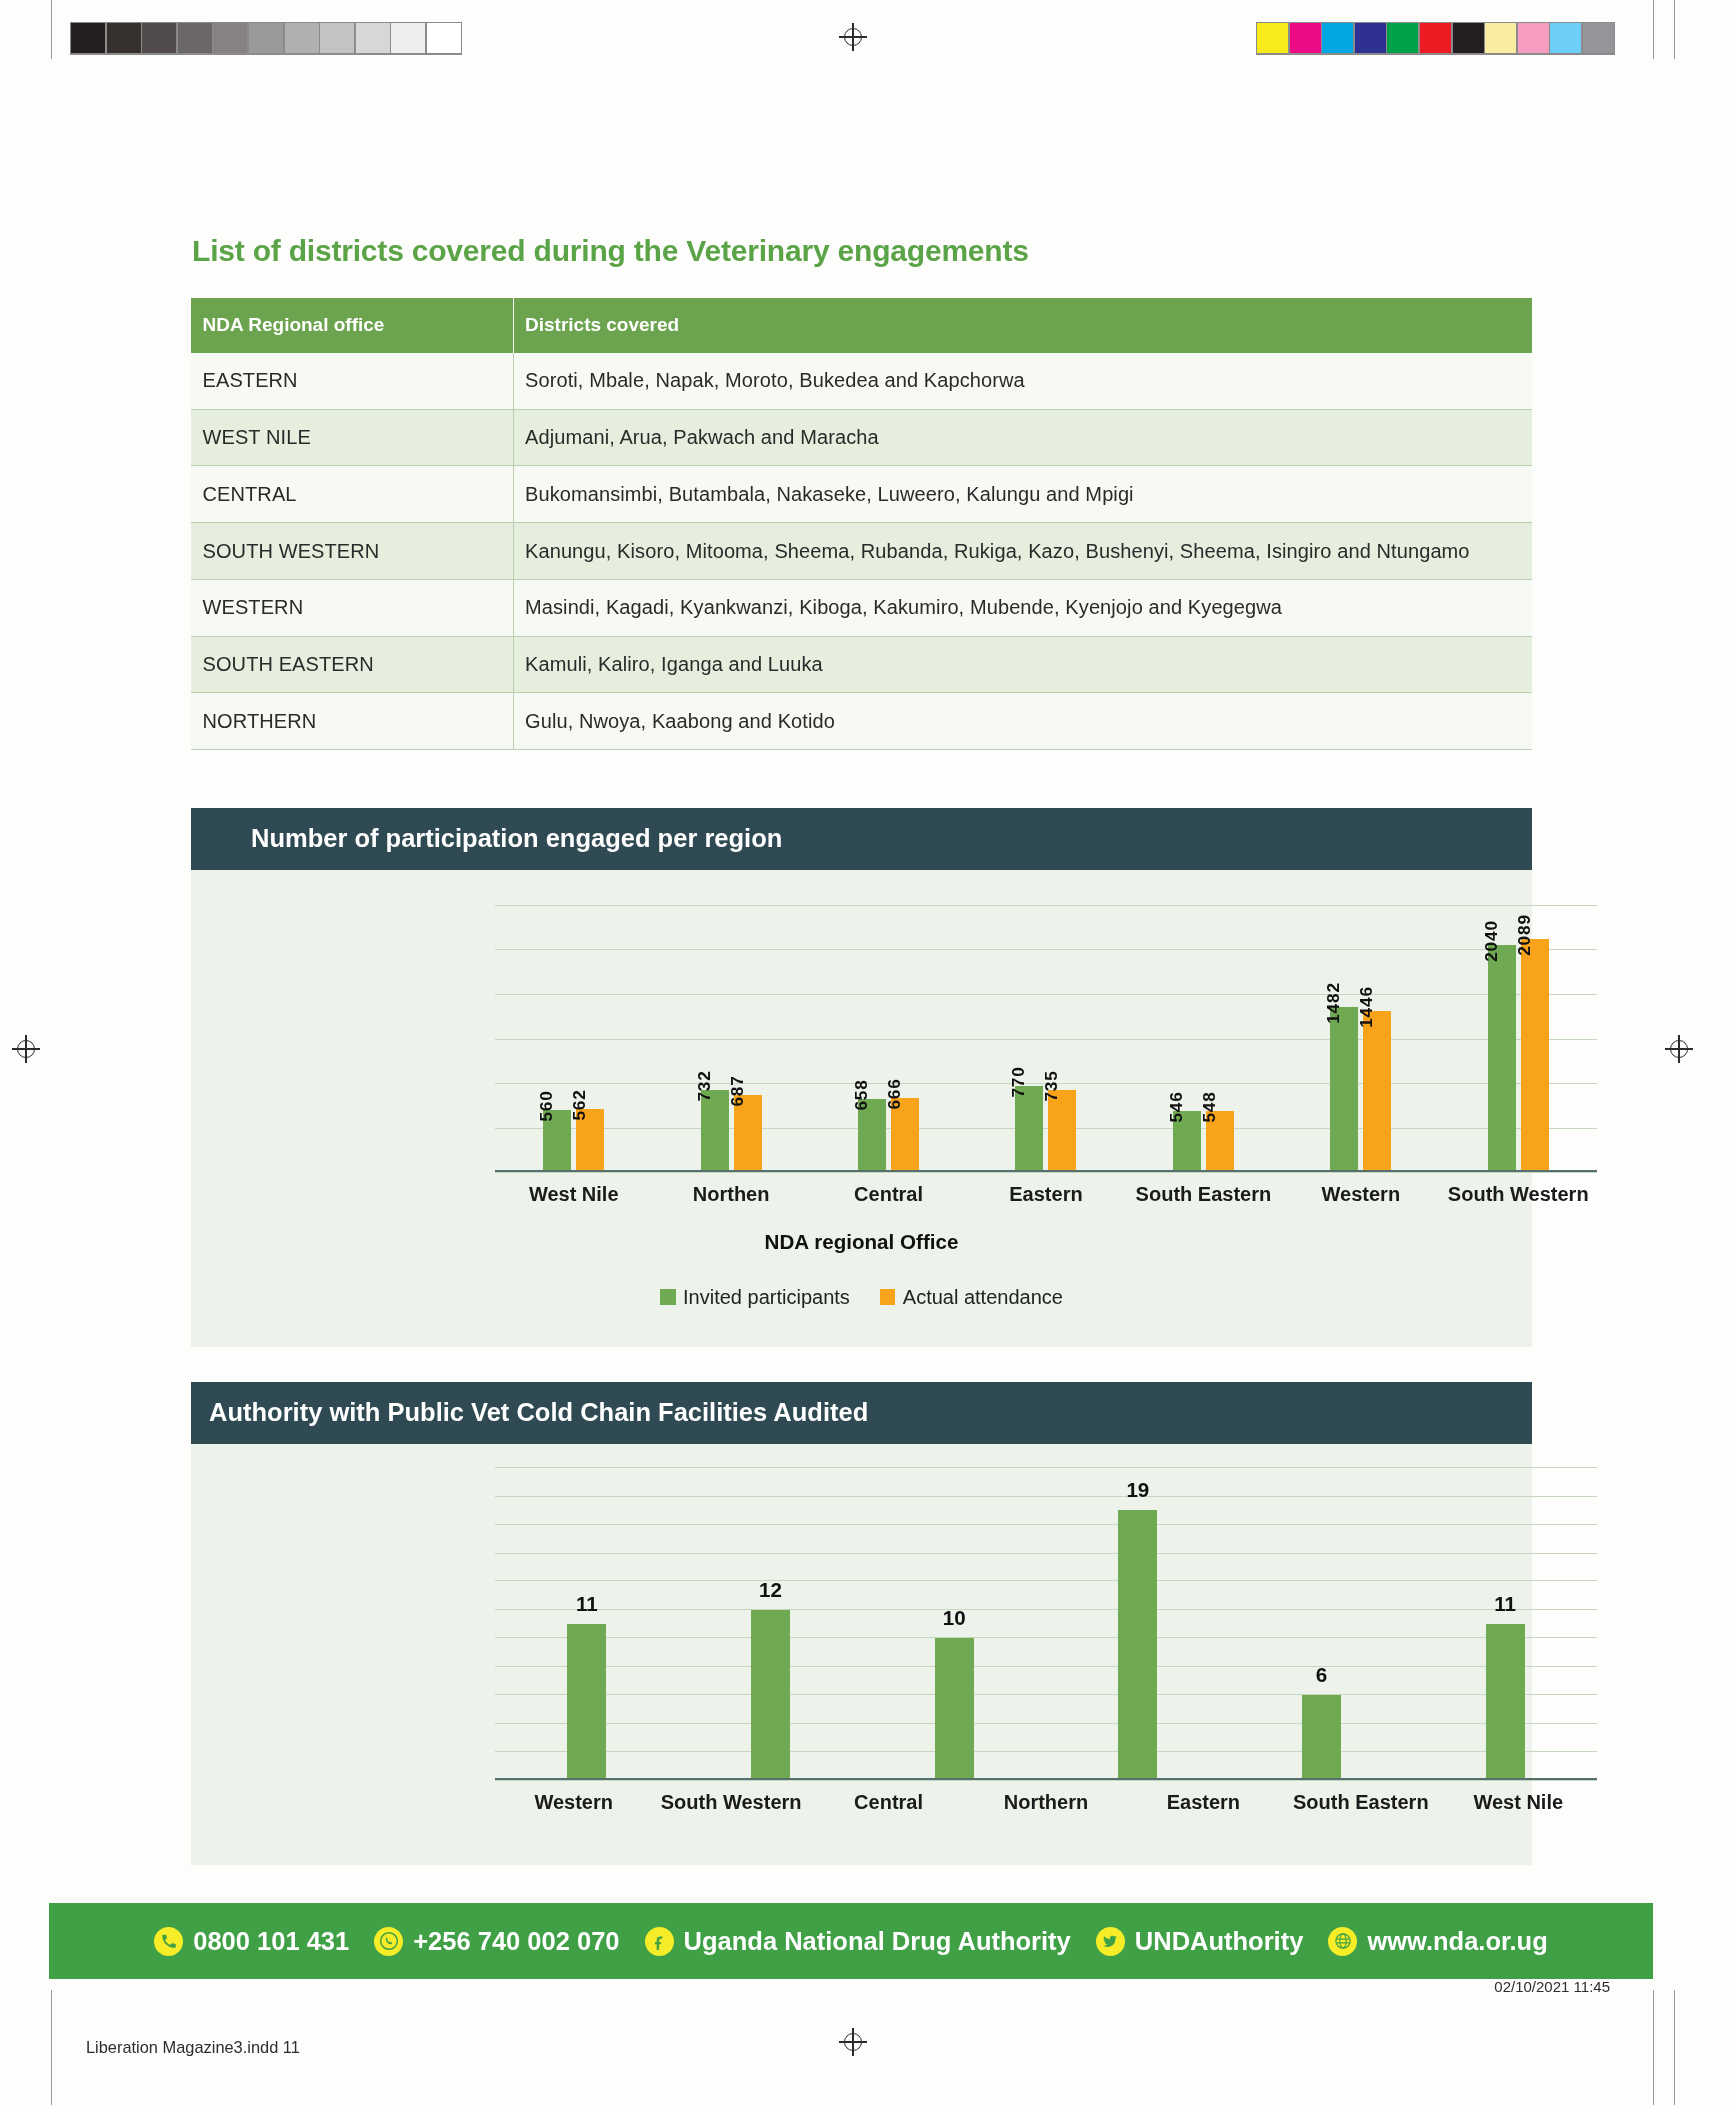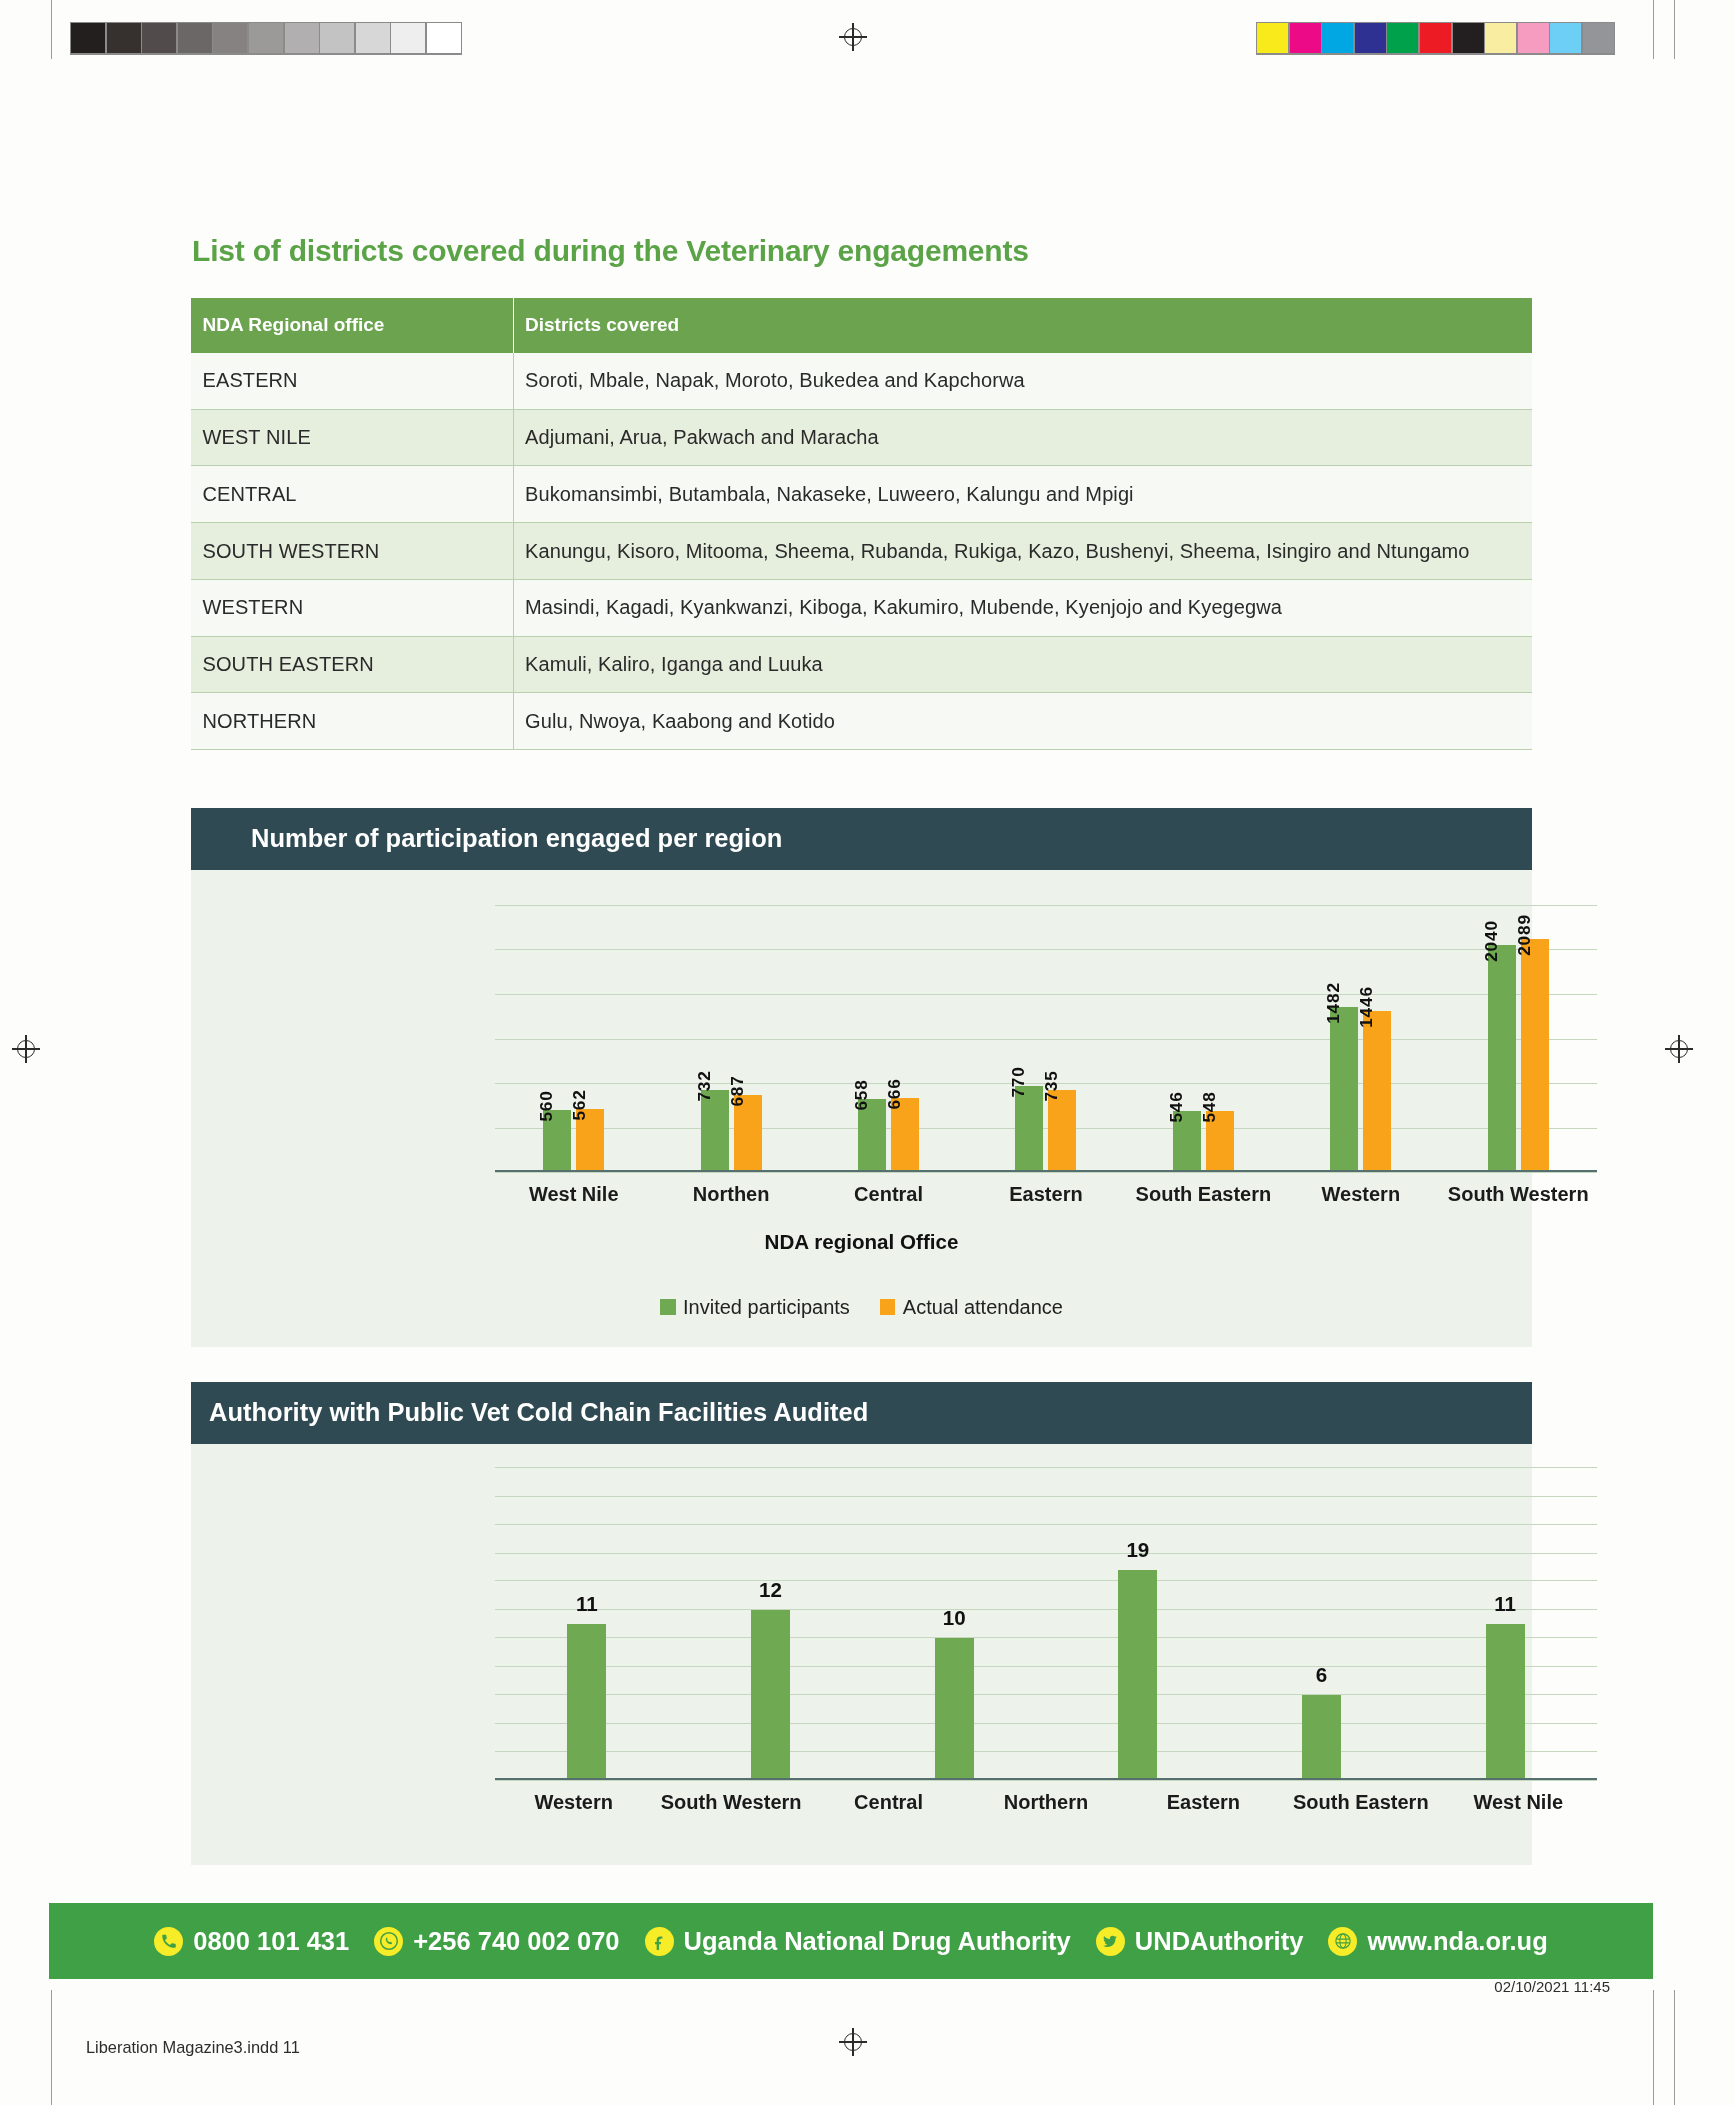--- a/index.html
+++ b/index.html
@@ -358,21 +358,21 @@
         <div class="cat-row" id="plot1-cats" style="left:304px; top:313px; width:1102px;">
             <div class="cat">West Nile</div>
             <div class="cat">Northen</div>
             <div class="cat">Central</div>
             <div class="cat">Eastern</div>
             <div class="cat">South Eastern</div>
             <div class="cat">Western</div>
             <div class="cat">South Western</div>
           </div>
         <div id="axis-title" style="top:360px;">NDA regional Office</div>
-        <div id="legend" style="top:426px;">
+        <div id="legend" style="top:416px;">
             <div class="legend-item">
               <span class="legend-swatch" style="background: rgb(111, 169, 82);"></span>
               <span>Invited participants</span>
             </div>
             <div class="legend-item">
               <span class="legend-swatch" style="background: rgb(249, 163, 26);"></span>
               <span>Actual attendance</span>
             </div>
           </div>
       </div>
@@ -406,21 +406,21 @@
                 <div class="bar green" style="width: 39px; height: 170px;">
                   <span class="hlabel">12</span>
                 </div>
               </div>
               <div class="group">
                 <div class="bar green" style="width: 39px; height: 142px;">
                   <span class="hlabel">10</span>
                 </div>
               </div>
               <div class="group">
-                <div class="bar green" style="width: 39px; height: 210px;">
+                <div class="bar green" style="width: 39px; height: 270px;">
                   <span class="hlabel">19</span>
                 </div>
               </div>
               <div class="group">
                 <div class="bar green" style="width: 39px; height: 85px;">
                   <span class="hlabel">6</span>
                 </div>
               </div>
               <div class="group">
                 <div class="bar green" style="width: 39px; height: 156px;">

